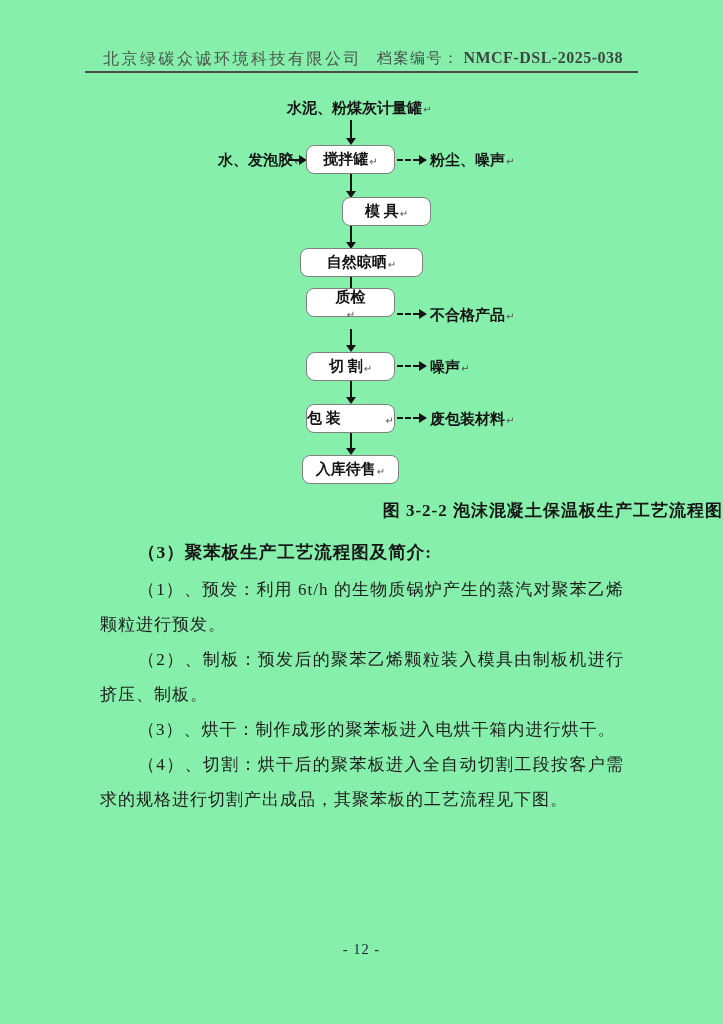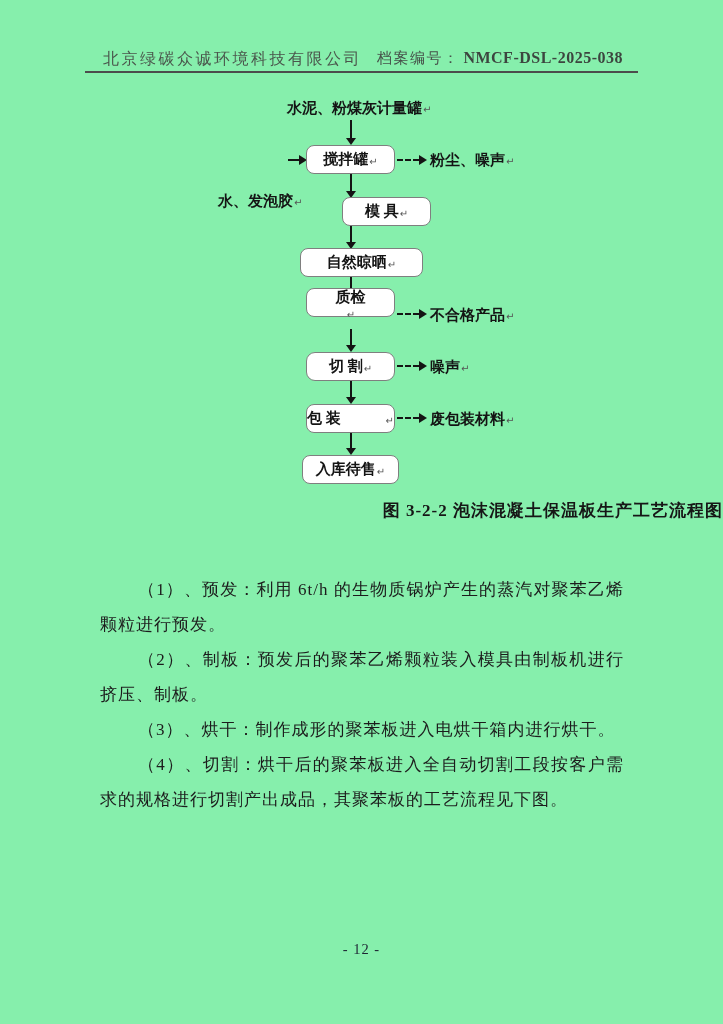--- a/index.html
+++ b/index.html
@@ -59,21 +59,21 @@
 
   <div class="fc">
 
     <div class="fc-text" style="left:287px;top:99px;"><span>水泥、粉煤灰计量罐</span><span class="rmark">↵</span></div>
 
     <div class="varrow" style="top:120px;height:25px;">
         <div class="shaft"></div>
         <div class="vhead"></div>
       </div>
 
-    <div class="fc-text" style="left:218px;top:151px;margin-top:41px;"><span>水、发泡胶</span><span class="rmark">↵</span></div>
+    <div class="fc-text" style="left:218px;top:151px;"><span>水、发泡胶</span><span class="rmark">↵</span></div>
     <div class="harrow" style="left:288px;top:154px;width:19px;">
         <div class="shaft"></div>
         <div class="hhead"></div>
       </div>
 
     <div class="fbox" style="left:306px;top:145px;width:89px;">
         <span>搅拌罐</span>
         <span class="rmark">↵</span>
       </div>
     <div class="harrow" style="left:397px;top:154px;width:30px;">
@@ -146,20 +146,21 @@
         <div class="shaft"></div>
         <div class="vhead"></div>
       </div>
     <div class="fbox" style="left:302px;top:455px;width:97px;">
         <span>入库待售</span>
         <span class="rmark">↵</span>
       </div>
   </div>
 
   <div class="caption">图 3-2-2 泡沫混凝土保温板生产工艺流程图</div>
+  <div class="heading">（3）聚苯板生产工艺流程图及简介:</div>
 
   <div class="bodytext">
     <p>（1）、预发：利用 6t/h 的生物质锅炉产生的蒸汽对聚苯乙烯颗粒进行预发。</p>
     <p>（2）、制板：预发后的聚苯乙烯颗粒装入模具由制板机进行挤压、制板。</p>
     <p>（3）、烘干：制作成形的聚苯板进入电烘干箱内进行烘干。</p>
     <p>（4）、切割：烘干后的聚苯板进入全自动切割工段按客户需求的规格进行切割产出成品，其聚苯板的工艺流程见下图。</p>
   </div>
 
   <div class="footer">- 12 -</div>
 </div>

